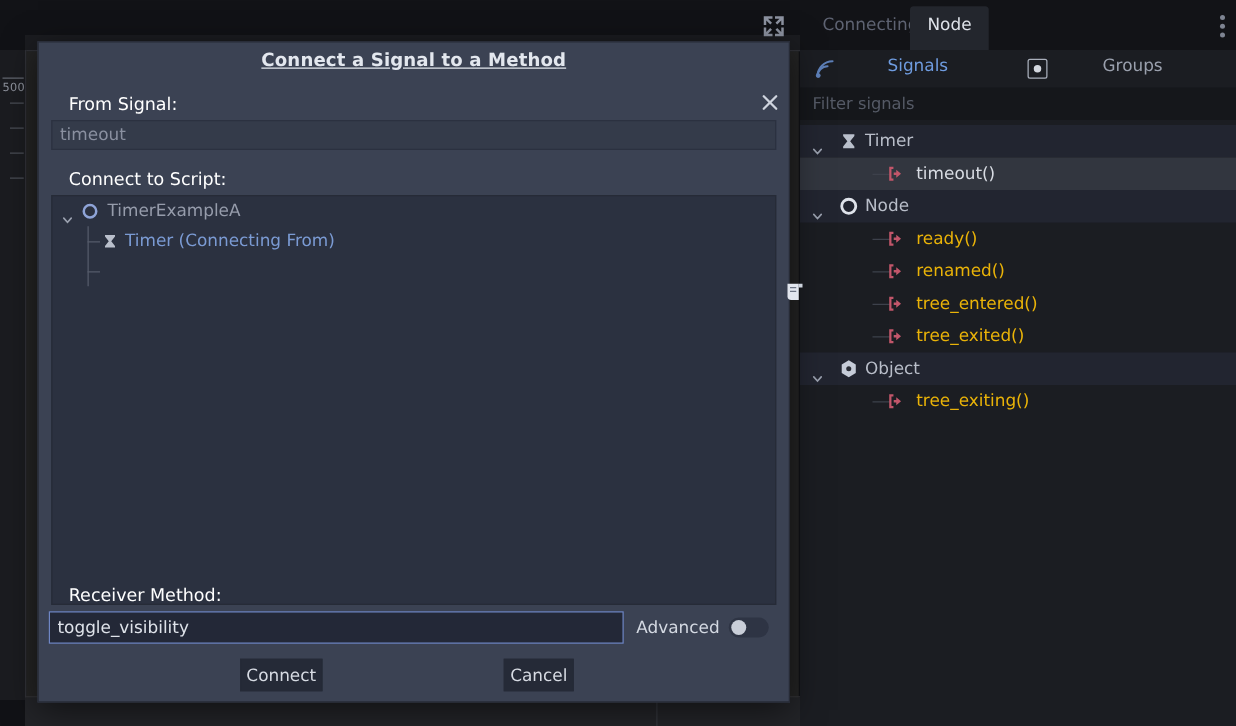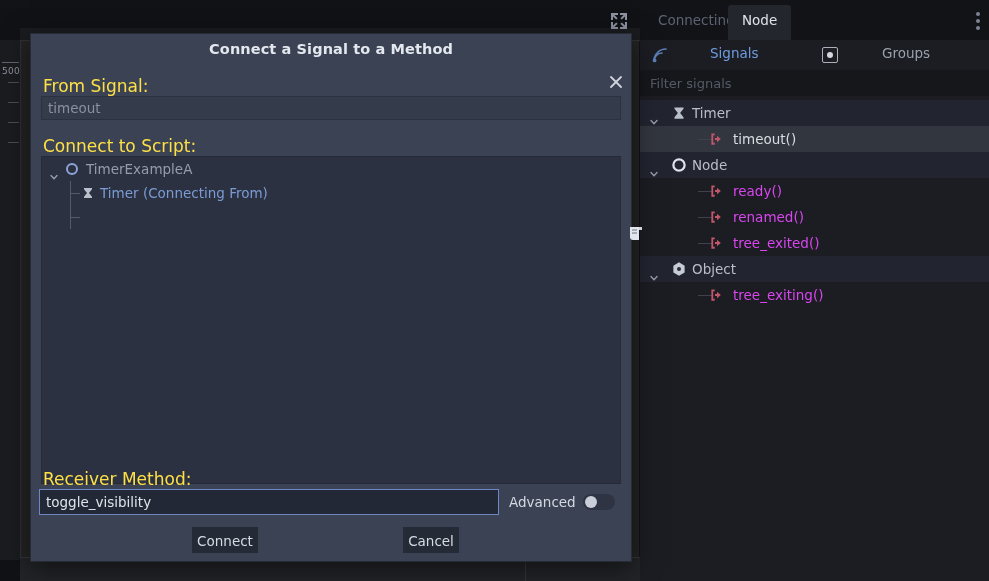--- a/index.html
+++ b/index.html
@@ -60,44 +60,44 @@
   #sig-tree{left:640px;top:100px;width:349px;height:481px;background:#1b1d22;overflow:hidden;}
   .sig-row{position:relative;height:26px;line-height:26px;white-space:nowrap;}
   .sig-row.group{background:#222530;}
   .sig-row.sel{background:#32363f;}
   .sig-row .caret{
     position:absolute;left:10px;top:9px;width:8px;height:8px;
   }
   .sig-row .glyph{position:absolute;top:4px;width:18px;height:18px;}
   .sig-row .txt{position:absolute;font-size:13.5px;}
   .sig-row.group .txt{left:52px;color:#b9bec9;}
-  .sig-row.child .txt{left:93px;color:#d946ef;}
+  .sig-row.child .txt{left:93px;color:#eab308;}
   .sig-row.child.sel .txt{color:#d8dce3;}
   .sig-row .elbow{position:absolute;left:58px;top:13px;width:14px;height:1px;background:#3d414b;}
 
   
   .g-timer{left:30px;}
   .g-node{left:30px;}
   .g-object{left:30px;}
   .g-sig{left:68px;}
 
   
   #dialog{
     left:30px;top:33px;width:600px;height:527px;
     background:#3b4253;
     border:1px solid #272b36;
     box-shadow:0 6px 26px rgba(0,0,0,.55);
   }
   #dlg-title{
     left:0;top:7px;width:600px;text-align:center;
-    font-size:14.5px;font-weight:bold;color:#e3e7ee;letter-spacing:.1px;
+    font-size:14.5px;font-weight:bold;color:#e3e7ee;letter-spacing:.1px;text-decoration:underline;
   }
   #dlg-close{left:575px;top:38px;width:20px;height:20px;cursor:default;}
 
-  .dlg-label{font-size:17px;color:#fde047;}
+  .dlg-label{font-size:14px;color:#ffffff;margin-left:12px;}
   #lbl-from{left:12px;top:42px;}
   #fld-from{
     left:10px;top:62px;width:580px;height:24px;
     background:#343b4a;border:1px solid #2b3140;box-sizing:border-box;
     line-height:22px;padding-left:6px;font-size:13.5px;color:#8a90a0;
   }
   #lbl-connect{left:12px;top:102px;}
 
   #tree{
     left:10px;top:122px;width:580px;height:328px;
@@ -239,20 +239,28 @@
           <path d="M8 5.2l3.4 2.8L8 10.8V8.9H6.2V7.1H8z" fill="#c2566a"></path>
         </svg></span>
       <span class="txt">renamed()</span>
     </div>
     <div class="sig-row child">
       <span class="elbow"></span>
       <span class="glyph g-sig"><svg width="18" height="18" viewBox="0 0 16 16">
           <path d="M3 3v10h3v-1.6H4.6V4.6H6V3z" fill="#c2566a"></path>
           <path d="M8 5.2l3.4 2.8L8 10.8V8.9H6.2V7.1H8z" fill="#c2566a"></path>
         </svg></span>
+      <span class="txt">tree_entered()</span>
+    </div>
+    <div class="sig-row child">
+      <span class="elbow"></span>
+      <span class="glyph g-sig"><svg width="18" height="18" viewBox="0 0 16 16">
+          <path d="M3 3v10h3v-1.6H4.6V4.6H6V3z" fill="#c2566a"></path>
+          <path d="M8 5.2l3.4 2.8L8 10.8V8.9H6.2V7.1H8z" fill="#c2566a"></path>
+        </svg></span>
       <span class="txt">tree_exited()</span>
     </div>
     <div class="sig-row group">
       <span class="caret"><svg width="8" height="8" viewBox="0 0 8 8">
           <path d="M1 2.5L4 5.8L7 2.5" fill="none" stroke="#9aa0ae" stroke-width="1.3" stroke-linecap="round"></path>
         </svg></span>
       <span class="glyph g-object"><svg width="18" height="18" viewBox="0 0 16 16">
           <path d="M8 2l5 3v6l-5 3-5-3V5z" fill="#c6ccd8"></path>
           <circle cx="8" cy="8" r="1.8" fill="#2a2d36"></circle>
         </svg></span>

